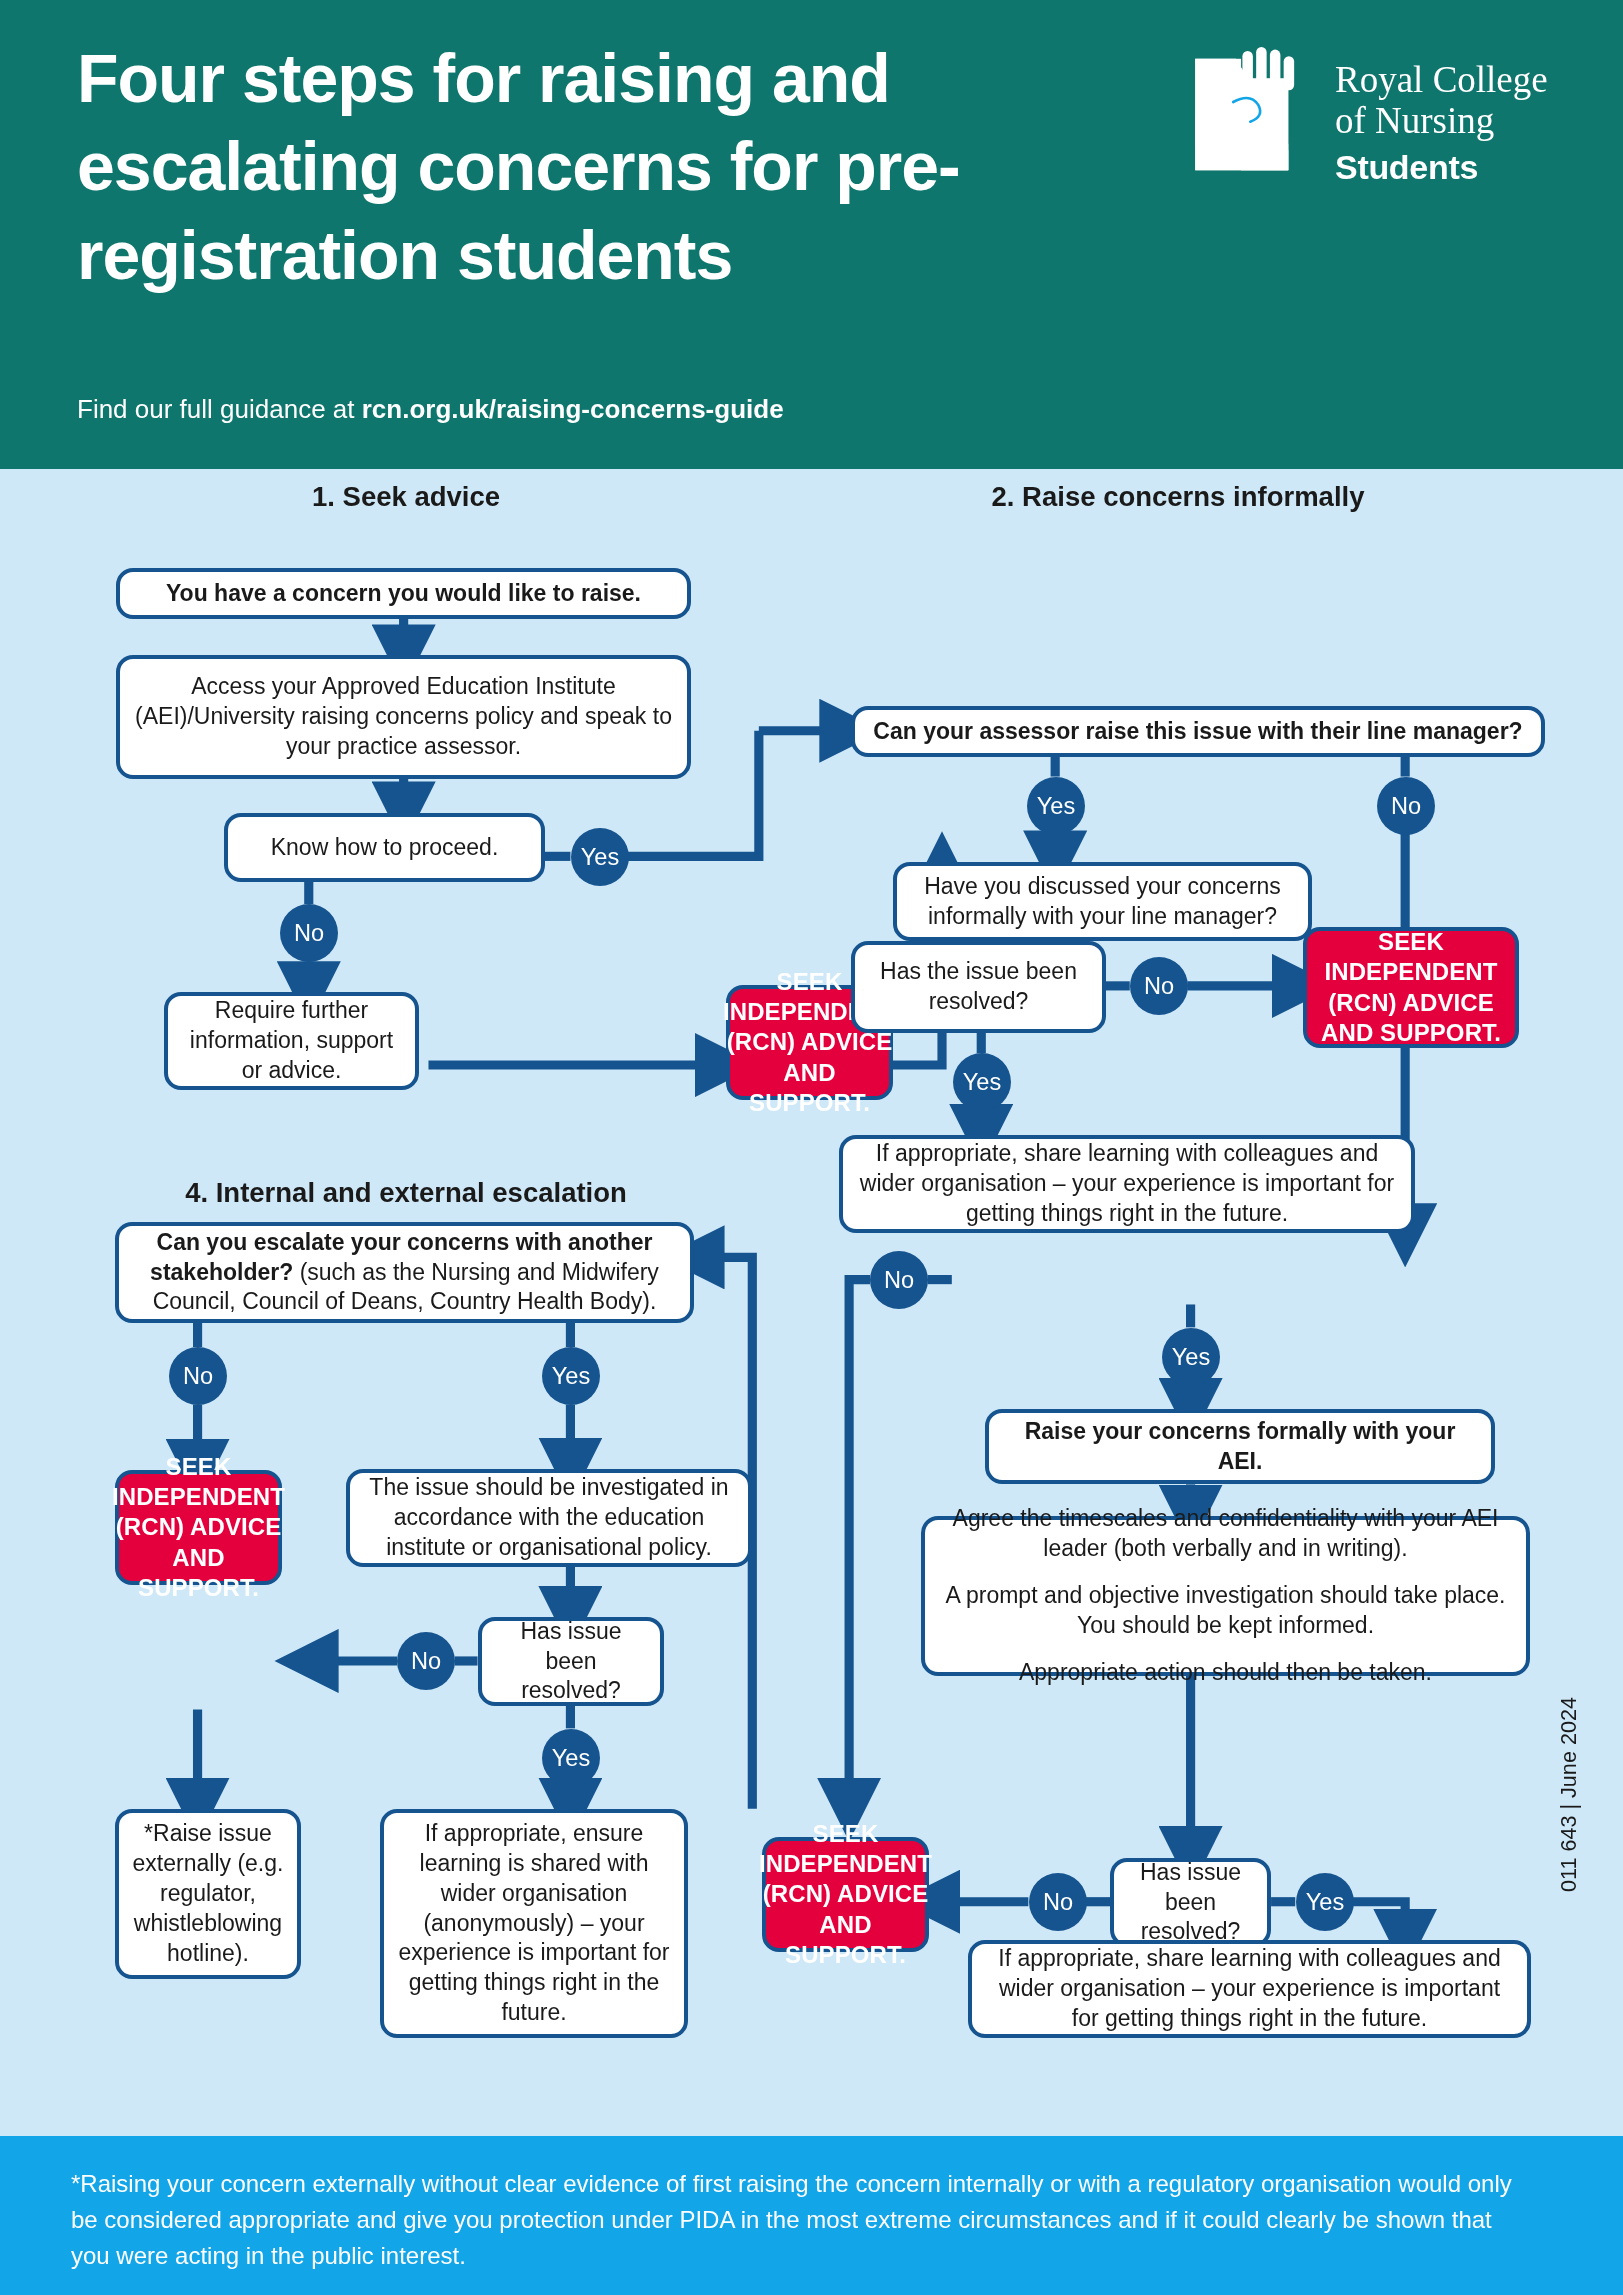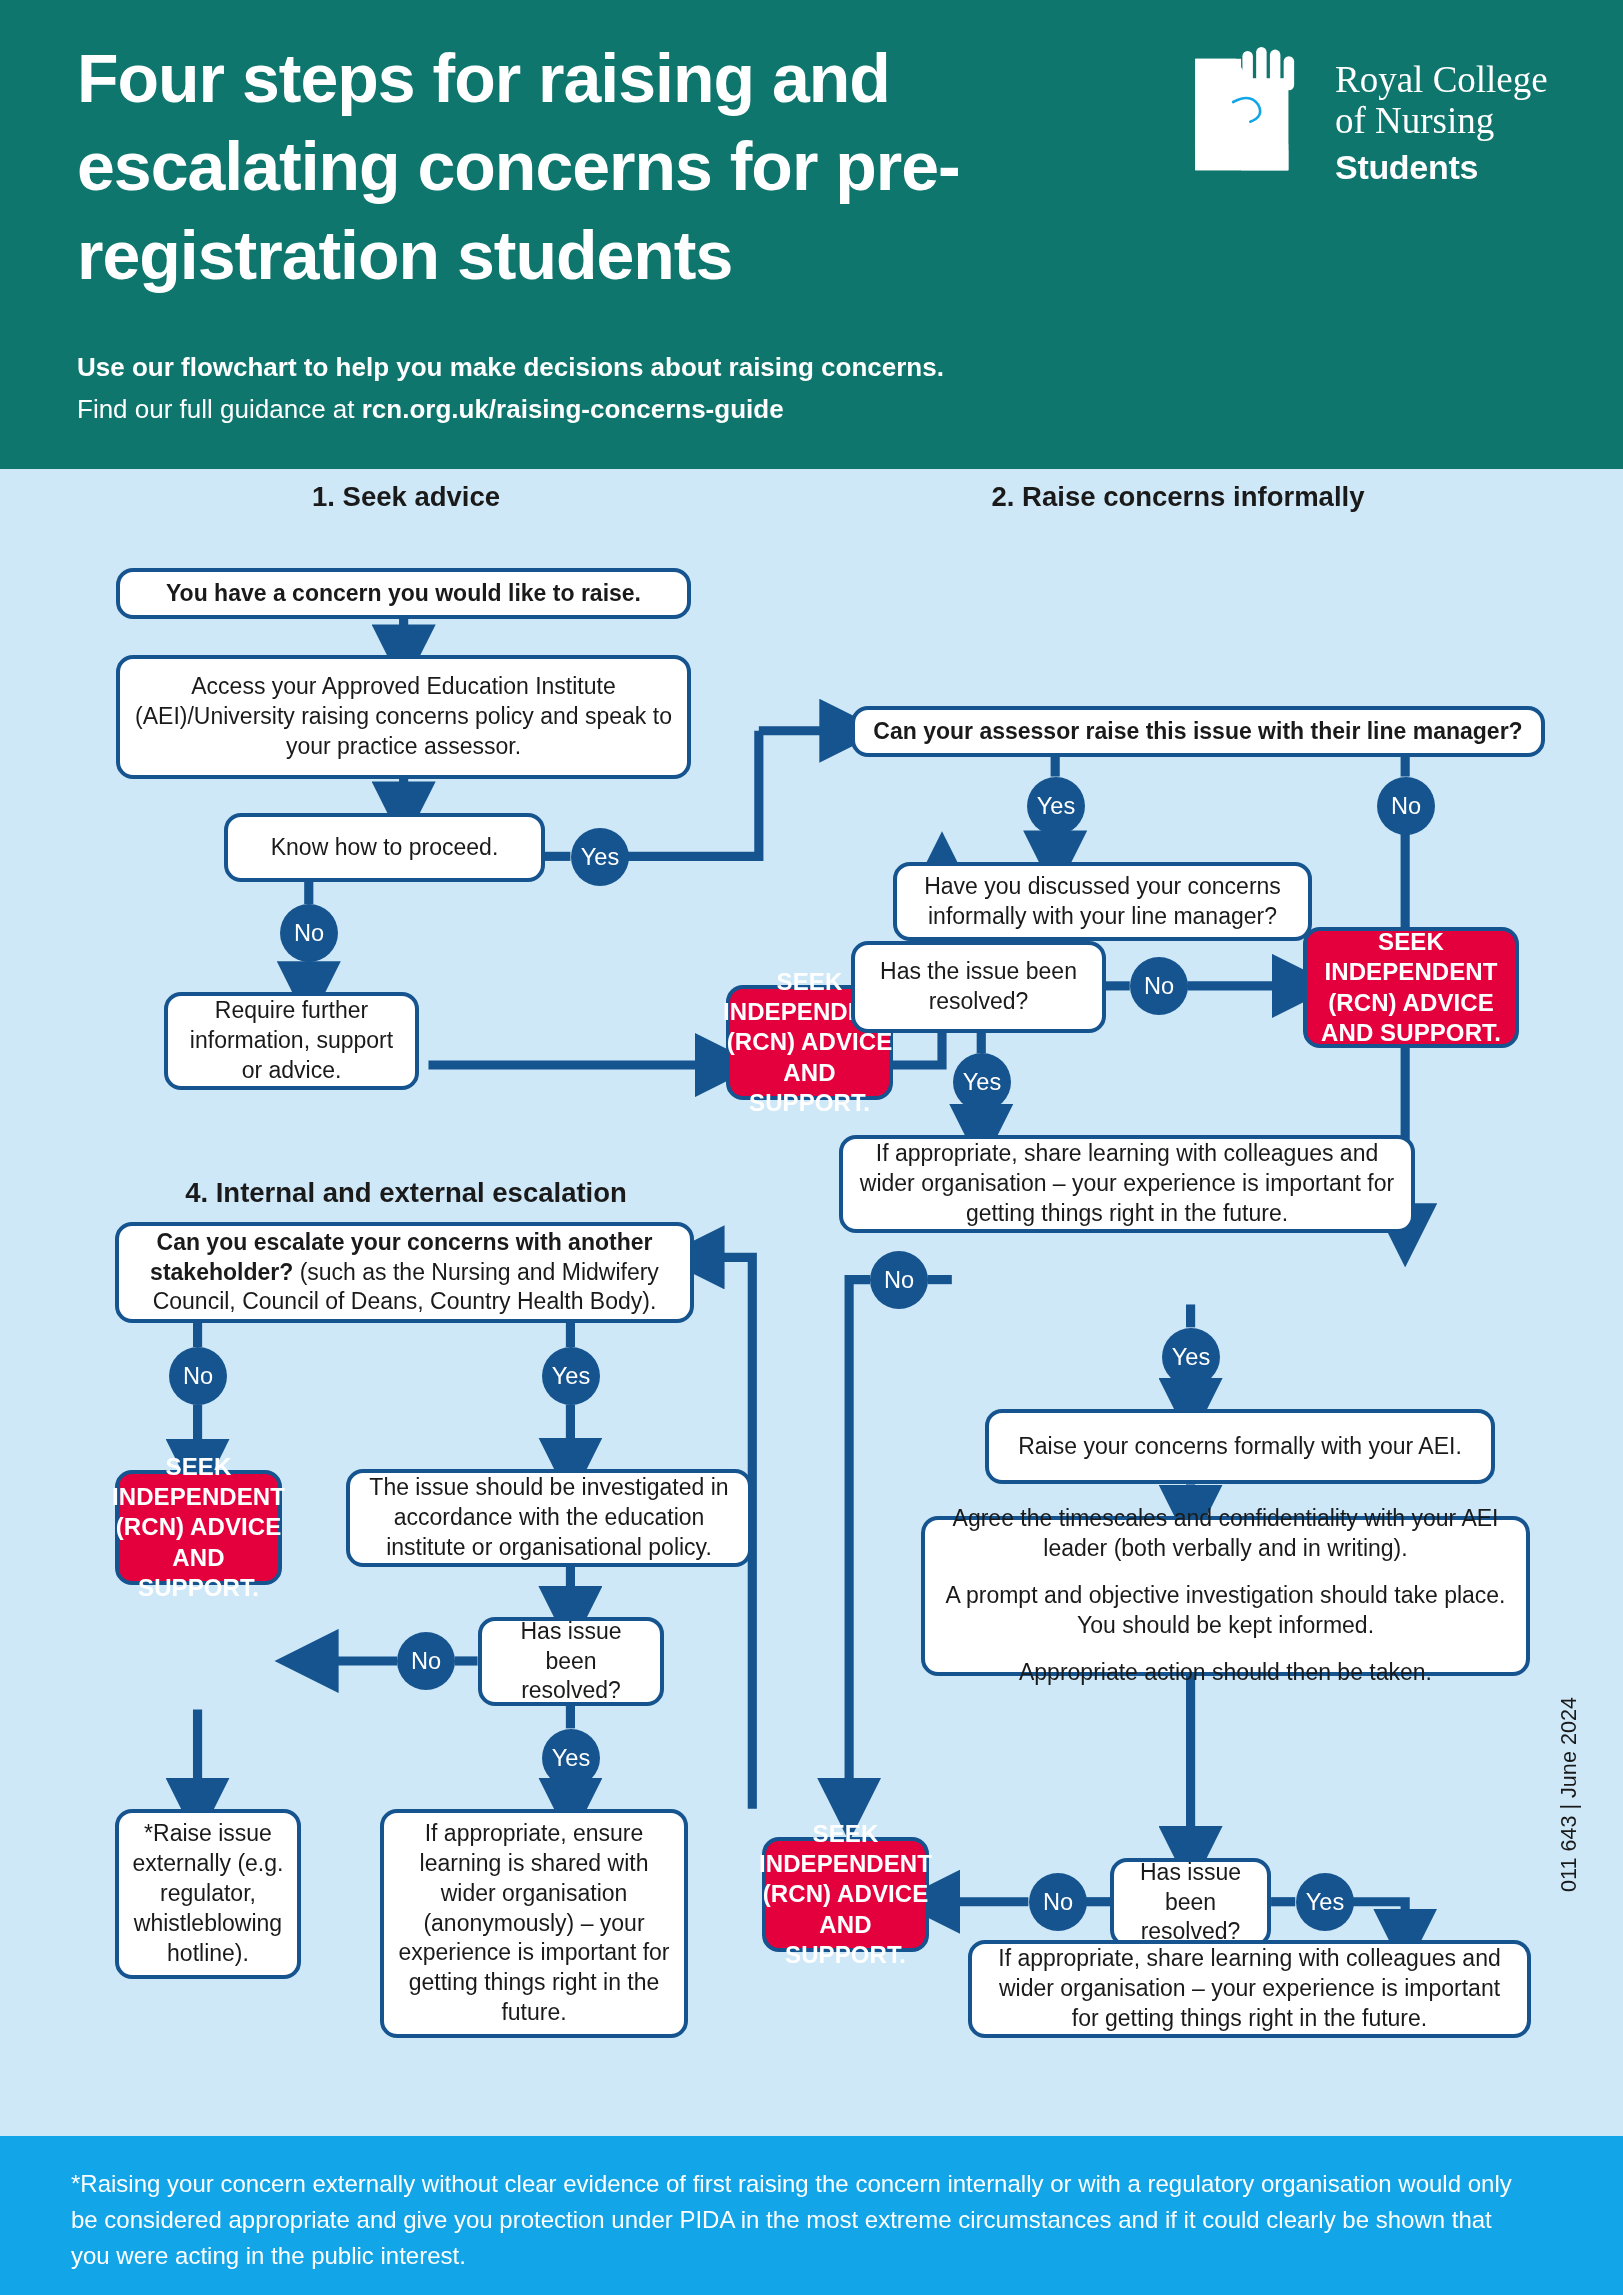--- a/index.html
+++ b/index.html
@@ -149,21 +149,20 @@
     z-index: 6;
   }
 </style>
 </head>
 <body>
 
 <div id="page">
 
   <div id="header">
     <div id="header-title">Four steps for raising and escalating concerns for pre-registration students</div>
-    <div id="header-sub1">Use our flowchart to help you make decisions about raising concerns.</div>
     <div id="header-sub2"><span>Find our full guidance at </span><b>rcn.org.uk/raising-concerns-guide</b></div>
 
     <div id="logo">
       <svg id="logo-mark" viewBox="0 0 200 250">
 
         <path d="M8 30 L70 30 L150 160 L150 30 L150 200 L88 200 L8 200 Z" fill="#ffffff"></path>
         <path d="M8 30 L70 30 L150 170 L150 200 L88 200 L8 200 Z" fill="#ffffff"></path>
 
         <path d="M78 60 L150 60 L150 200 L78 200 Z" fill="#ffffff"></path>
         <rect x="78" y="60" width="72" height="140" fill="#ffffff"></rect>
@@ -307,21 +306,21 @@
     <div class="node red" style="left:1303px; top:458px; width:216px; height:121px;">SEEK INDEPENDENT (RCN) ADVICE AND SUPPORT.</div>
 
     <div class="node" style="left:839px; top:666px; width:576px; height:98px;">If appropriate, share learning with colleagues and wider organisation – your experience is important for getting things right in the future.</div>
 
     <div class="chip" style="left:1027px; top:308px; width:58px; height:58px;">Yes</div>
     <div class="chip" style="left:1377px; top:308px; width:58px; height:58px;">No</div>
     <div class="chip" style="left:1130px; top:488px; width:58px; height:58px;">No</div>
     <div class="chip" style="left:953px; top:584px; width:58px; height:58px;">Yes</div>
 
 
-    <div class="node" style="left:985px; top:940px; width:510px; height:75px;">Raise your concerns formally with your AEI.</div>
+    <div class="node" style="left:985px; top:940px; width:510px; height:75px;font-weight:bold;">Raise your concerns formally with your AEI.</div>
 
     <div class="node" style="left:921px; top:1047px; width:609px; height:160px;">
       <span class="stack">
         <span class="p">Agree the timescales and confidentiality with your AEI leader (both verbally and in writing).</span>
         <span class="p">A prompt and objective investigation should take place. You should be kept informed.</span>
         <span class="p">Appropriate action should then be taken.</span>
       </span>
     </div>
 
     <div class="node" style="left:1110px; top:1389px; width:161px; height:89px;">Has issue been resolved?</div>

